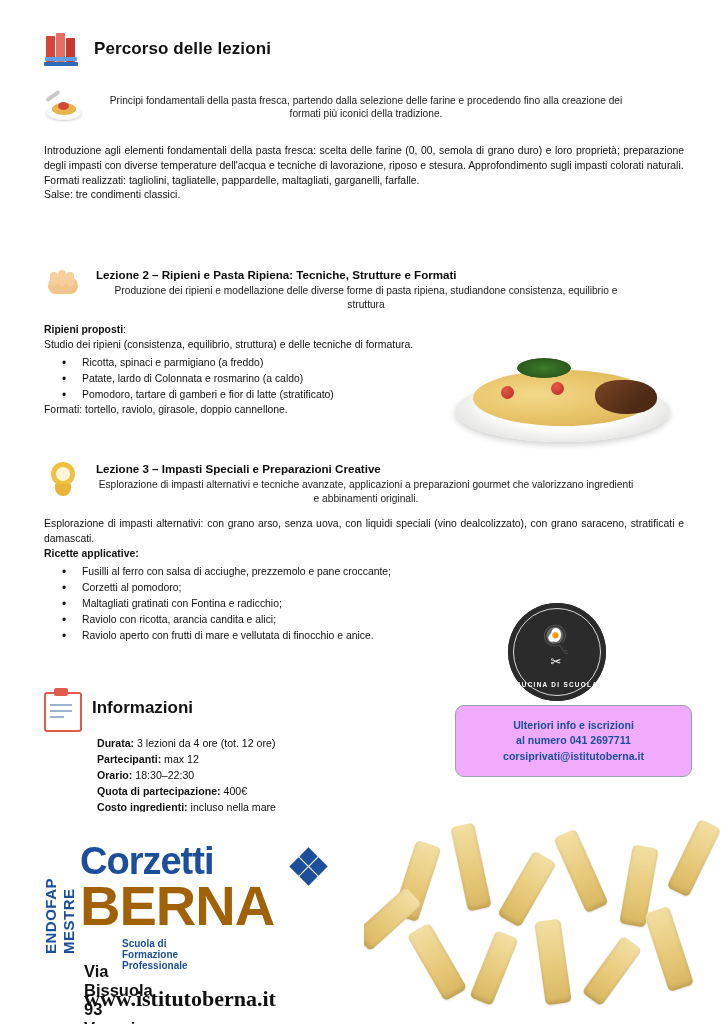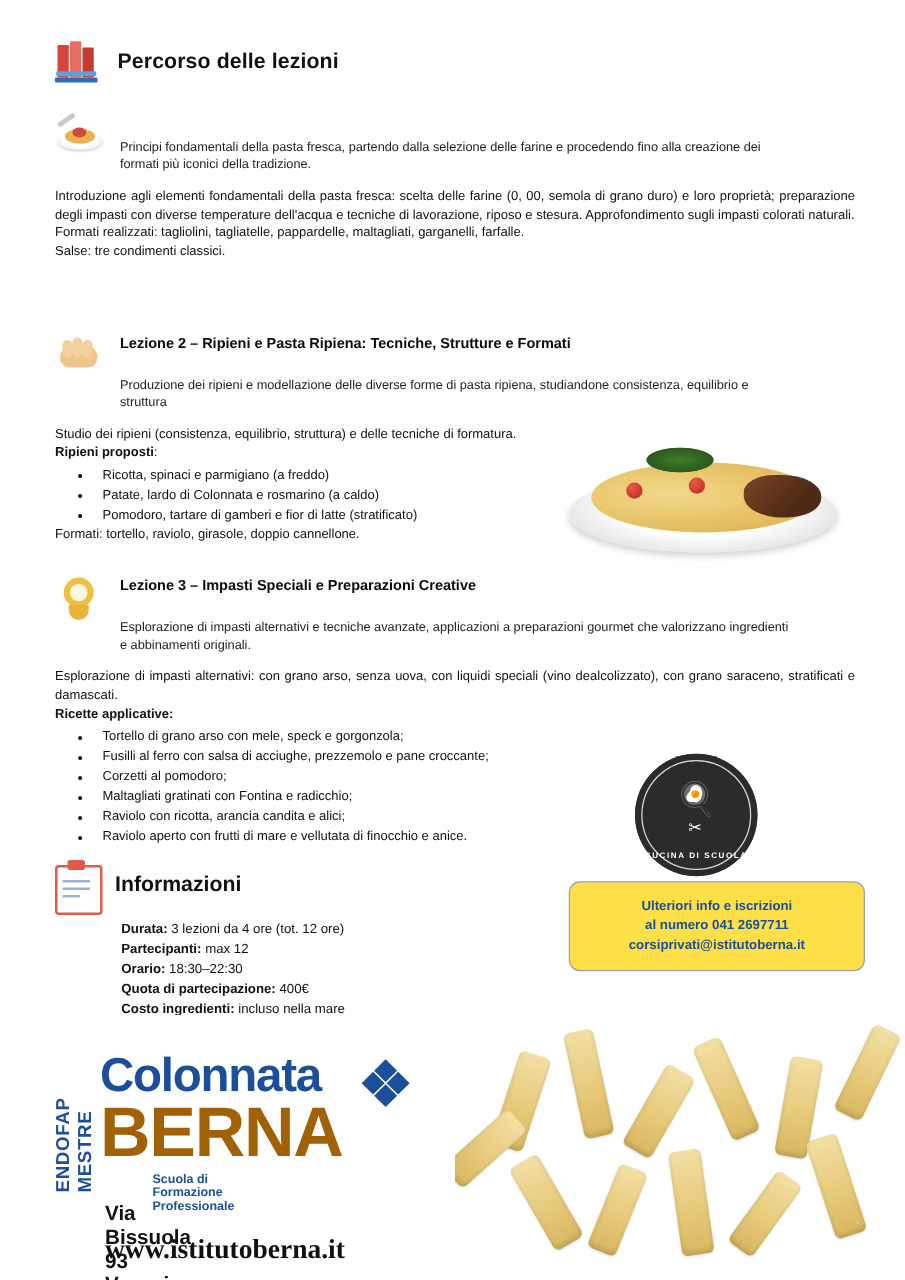--- a/index.html
+++ b/index.html
@@ -69,22 +69,23 @@
   .lesson-title {
     font-size: 11.6px;
     font-weight: bold;
     color: #0c0c0c;
     line-height: 1.25;
   }
   .lesson-sub {
     font-size: 10.2px;
     color: #222;
     line-height: 1.32;
-    margin-top: 20px;
+    margin-top: 2px;
     max-width: 540px;
+    text-align: center;
   }
   .lesson-body {
     font-size: 10.4px;
     color: #111;
     line-height: 1.42;
     text-align: justify;
     margin-top: 12px;
   }
   .lesson-body p { margin: 0 0 0 0; }
   .tight { margin-top: 9px; }
@@ -231,21 +232,21 @@
     top: 705px;
     width: 215px;
     padding: 12px 10px;
     border: 1px solid #9aa3ad;
     border-radius: 9px;
     text-align: center;
     color: #1b4f9c;
     font-size: 10.6px;
     font-weight: bold;
     line-height: 1.45;
-    background: #fde047;
+    background: #f0abfc;
   }
 
   
   .footer {
     position: absolute;
     left: 0;
     top: 812px;
     width: 724px;
     height: 212px;
     background: #ffffff;
@@ -388,22 +389,22 @@
         <div style="position:absolute;left:6px;top:6px;width:8px;height:14px;border-radius:5px;background:#f5cf9c;"></div>
         <div style="position:absolute;left:14px;top:4px;width:8px;height:16px;border-radius:5px;background:#f5cf9c;"></div>
         <div style="position:absolute;left:22px;top:6px;width:8px;height:14px;border-radius:5px;background:#f5cf9c;"></div>
       </div>
       <div>
         <div class="lesson-title">Lezione 2 – Ripieni e Pasta Ripiena: Tecniche, Strutture e Formati</div>
         <div class="lesson-sub">Produzione dei ripieni e modellazione delle diverse forme di pasta ripiena, studiandone consistenza, equilibrio e struttura</div>
       </div>
     </div>
     <div class="lesson-body">
+      <p><b class="inl">Ripieni proposti</b><span>:</span></p>
       <p>Studio dei ripieni (consistenza, equilibrio, struttura) e delle tecniche di formatura.</p>
-      <p><b class="inl">Ripieni proposti</b><span>:</span></p>
       <ul class="bullets">
         <li>Ricotta, spinaci e parmigiano (a freddo)</li>
         <li>Patate, lardo di Colonnata e rosmarino (a caldo)</li>
         <li>Pomodoro, tartare di gamberi e fior di latte (stratificato)</li>
       </ul>
       <p>Formati: tortello, raviolo, girasole, doppio cannellone.</p>
     </div>
   </div>
 
   <div class="pasta-photo">
@@ -423,21 +424,20 @@
       </div>
       <div>
         <div class="lesson-title">Lezione 3 – Impasti Speciali e Preparazioni Creative</div>
         <div class="lesson-sub">Esplorazione di impasti alternativi e tecniche avanzate, applicazioni a preparazioni gourmet che valorizzano ingredienti e abbinamenti originali.</div>
       </div>
     </div>
     <div class="lesson-body">
       <p>Esplorazione di impasti alternativi: con grano arso, senza uova, con liquidi speciali (vino dealcolizzato), con grano saraceno, stratificati e damascati.</p>
       <p><b class="inl">Ricette applicative:</b></p>
       <ul class="bullets">
-        <li>Tortello di grano arso con mele, speck e gorgonzola;</li>
         <li>Fusilli al ferro con salsa di acciughe, prezzemolo e pane croccante;</li>
         <li>Corzetti al pomodoro;</li>
         <li>Maltagliati gratinati con Fontina e radicchio;</li>
         <li>Raviolo con ricotta, arancia candita e alici;</li>
         <li>Raviolo aperto con frutti di mare e vellutata di finocchio e anice.</li>
       </ul>
     </div>
   </div>
 
   <div class="info-block">
@@ -487,21 +487,21 @@
       <div class="penne" style="left:292px; top:96px;  width:26px; height:82px; transform:rotate(-18deg);"></div>
       <div class="penne" style="left:318px; top:8px;   width:24px; height:76px; transform:rotate(26deg);"></div>
       <div class="penne" style="left:12px;  top:72px;  width:24px; height:70px; transform:rotate(48deg);"></div>
     </div>
 
     <div class="logo-wrap">
       <div class="vert-text">
         <span style="position:absolute;left:18px;top:124px;">MESTRE</span>
         <span style="position:absolute;left:0px;top:124px;">ENDOFAP</span>
       </div>
-      <div class="brand1">Colonnata</div>
+      <div class="brand1">Corzetti</div>
       <div class="brand2">BERNA</div>
       <div class="brand-sub">Scuola di Formazione Professionale</div>
       <div class="diamond">
         <div style="left:10px;top:0px;"></div>
         <div style="left:0px;top:10px;"></div>
         <div style="left:20px;top:10px;"></div>
         <div style="left:10px;top:20px;"></div>
       </div>
       <div class="addr">Via Bissuola 93 Venezia - Mestre</div>
       <div class="site">www.istitutoberna.it</div>

